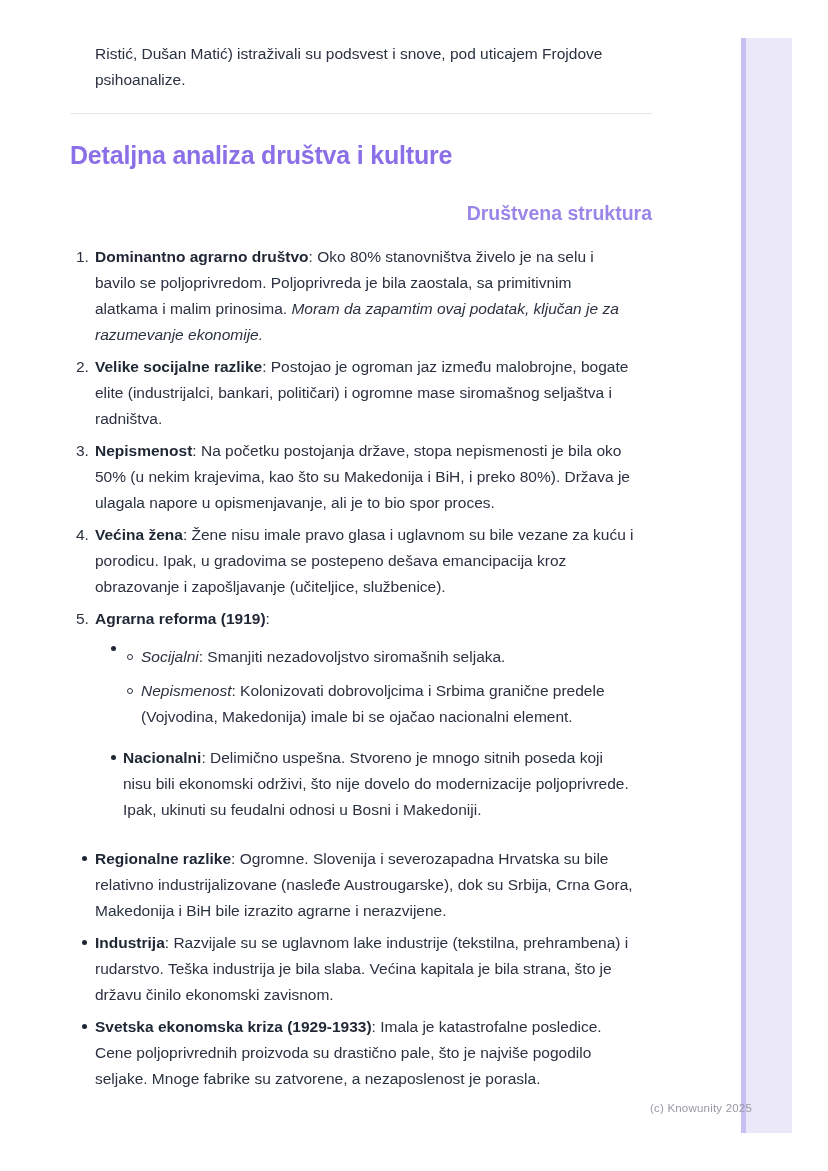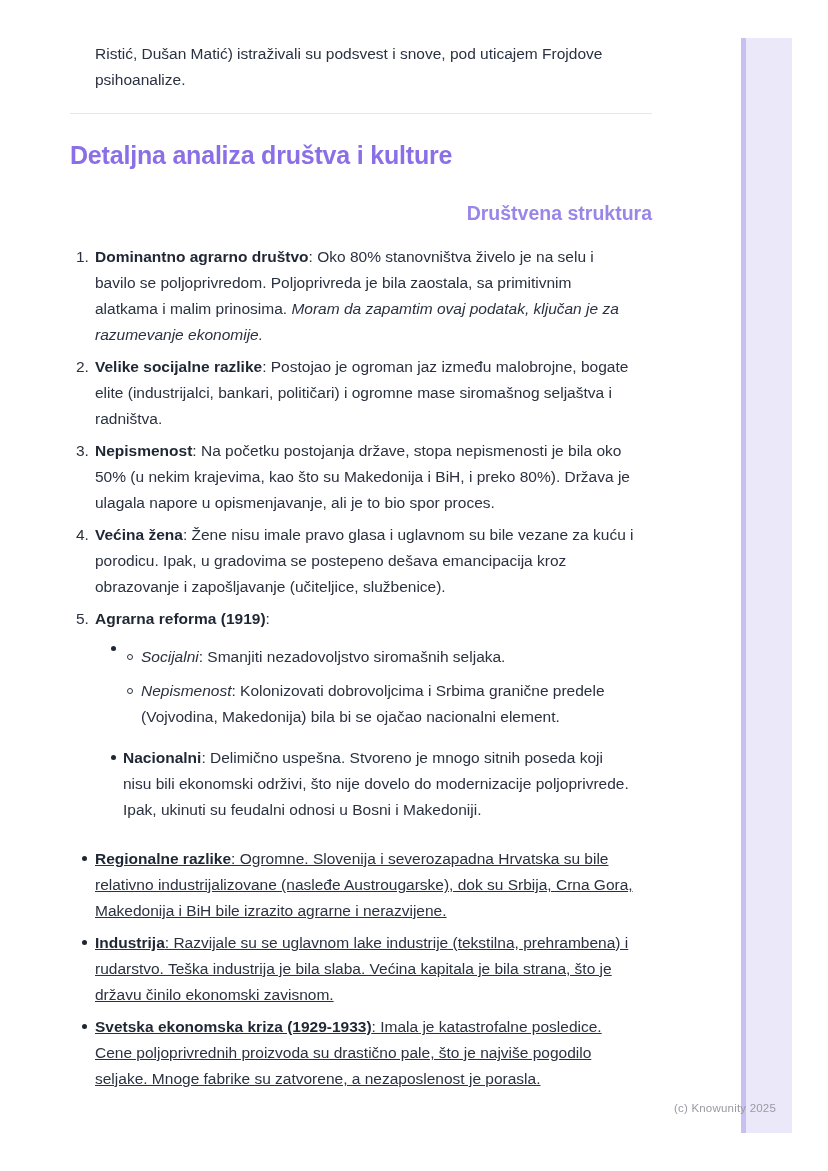--- a/index.html
+++ b/index.html
@@ -67,34 +67,34 @@
     background:#1f2634; margin-top:10px;
   }
   .subsub-list { margin-top:8px; }
   .subsub-row { display:flex; margin:0 0 8px 0; }
   .ring-box { flex:none; width:18px; box-sizing:border-box; padding-left:4px; }
   .ring {
     display:block; width:6px; height:6px; border-radius:50%;
     border:1.5px solid #2a3140; box-sizing:border-box; margin-top:10px;
   }
 
-  .bullet-list { margin:16px 0 0 0; padding:0; list-style:none;text-decoration:underline; }
+  .bullet-list { margin:16px 0 0 0; padding:0; list-style:none; }
   .b-dot-box { flex:none; width:25px; box-sizing:border-box; padding-left:12px; }
 
   .side-scrollbar {
     position:absolute;
     left:741px; top:38px;
     width:51px; height:1095px;
     background:var(--sidebar-fill,#ebe8f9);
     border-left:5px solid var(--sidebar-edge,#c9bff0);
     box-sizing:border-box;
   }
   .watermark {
     position:absolute;
-    left:674px; top:1101px;
+    left:650px; top:1101px;
     font-size:11.5px;
     line-height:15px;
     letter-spacing:0.2px;
     color:var(--watermark-gray,#9899a3);
     z-index:2;
   }
 </style>
 </head>
 <body>
 
@@ -148,21 +148,21 @@
                   <div class="subsub-row">
                     <span class="ring-box">
                         <span class="ring"></span>
                       </span>
                     <div class="li-body"><em>Socijalni</em><span>: Smanjiti nezadovoljstvo siromašnih seljaka.</span></div>
                   </div>
                   <div class="subsub-row">
                     <span class="ring-box">
                         <span class="ring"></span>
                       </span>
-                    <div class="li-body"><em>Nepismenost</em><span>: Kolonizovati dobrovoljcima i Srbima granične predele (Vojvodina, Makedonija) bila bi se ojačao nacionalni element.</span></div>
+                    <div class="li-body"><em>Nepismenost</em><span>: Kolonizovati dobrovoljcima i Srbima granične predele (Vojvodina, Makedonija) imale bi se ojačao nacionalni element.</span></div>
                   </div>
                 </div>
               </div>
             </div>
 
             <div class="sub-row">
               <span class="dot-box">
                   <span class="dot"></span>
                 </span>
               <div class="li-body"><strong>Nacionalni</strong><span>: Delimično uspešna. Stvoreno je mnogo sitnih poseda koji nisu bili ekonomski održivi, što nije dovelo do modernizacije poljoprivrede. Ipak, ukinuti su feudalni odnosi u Bosni i Makedoniji.</span></div>

